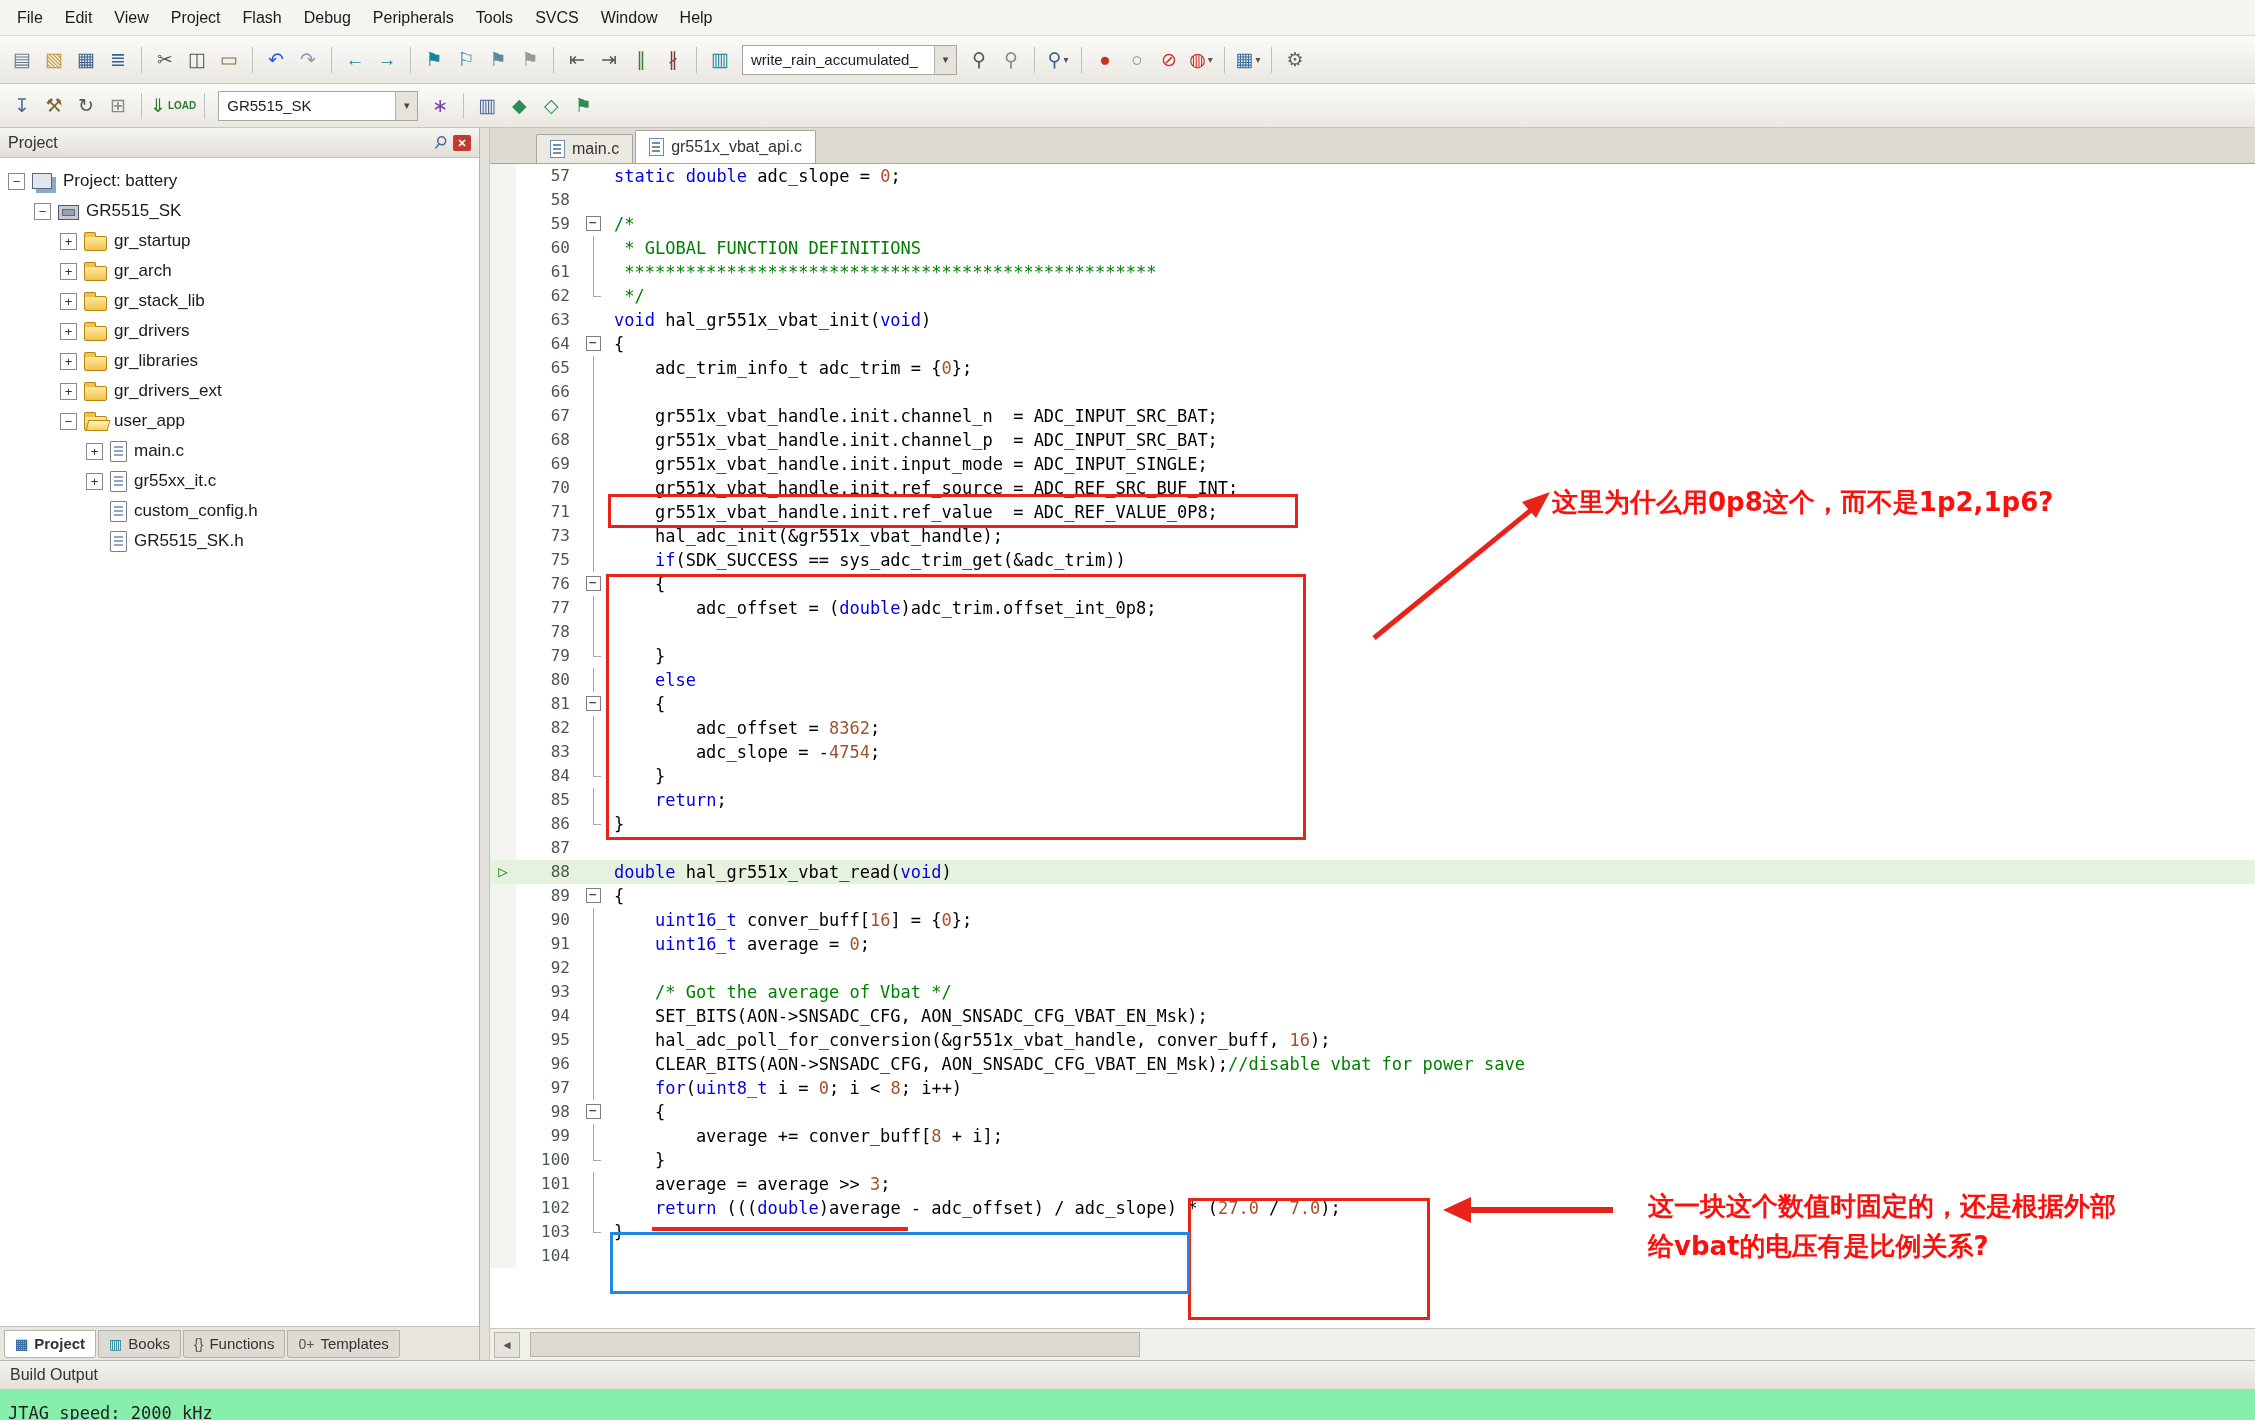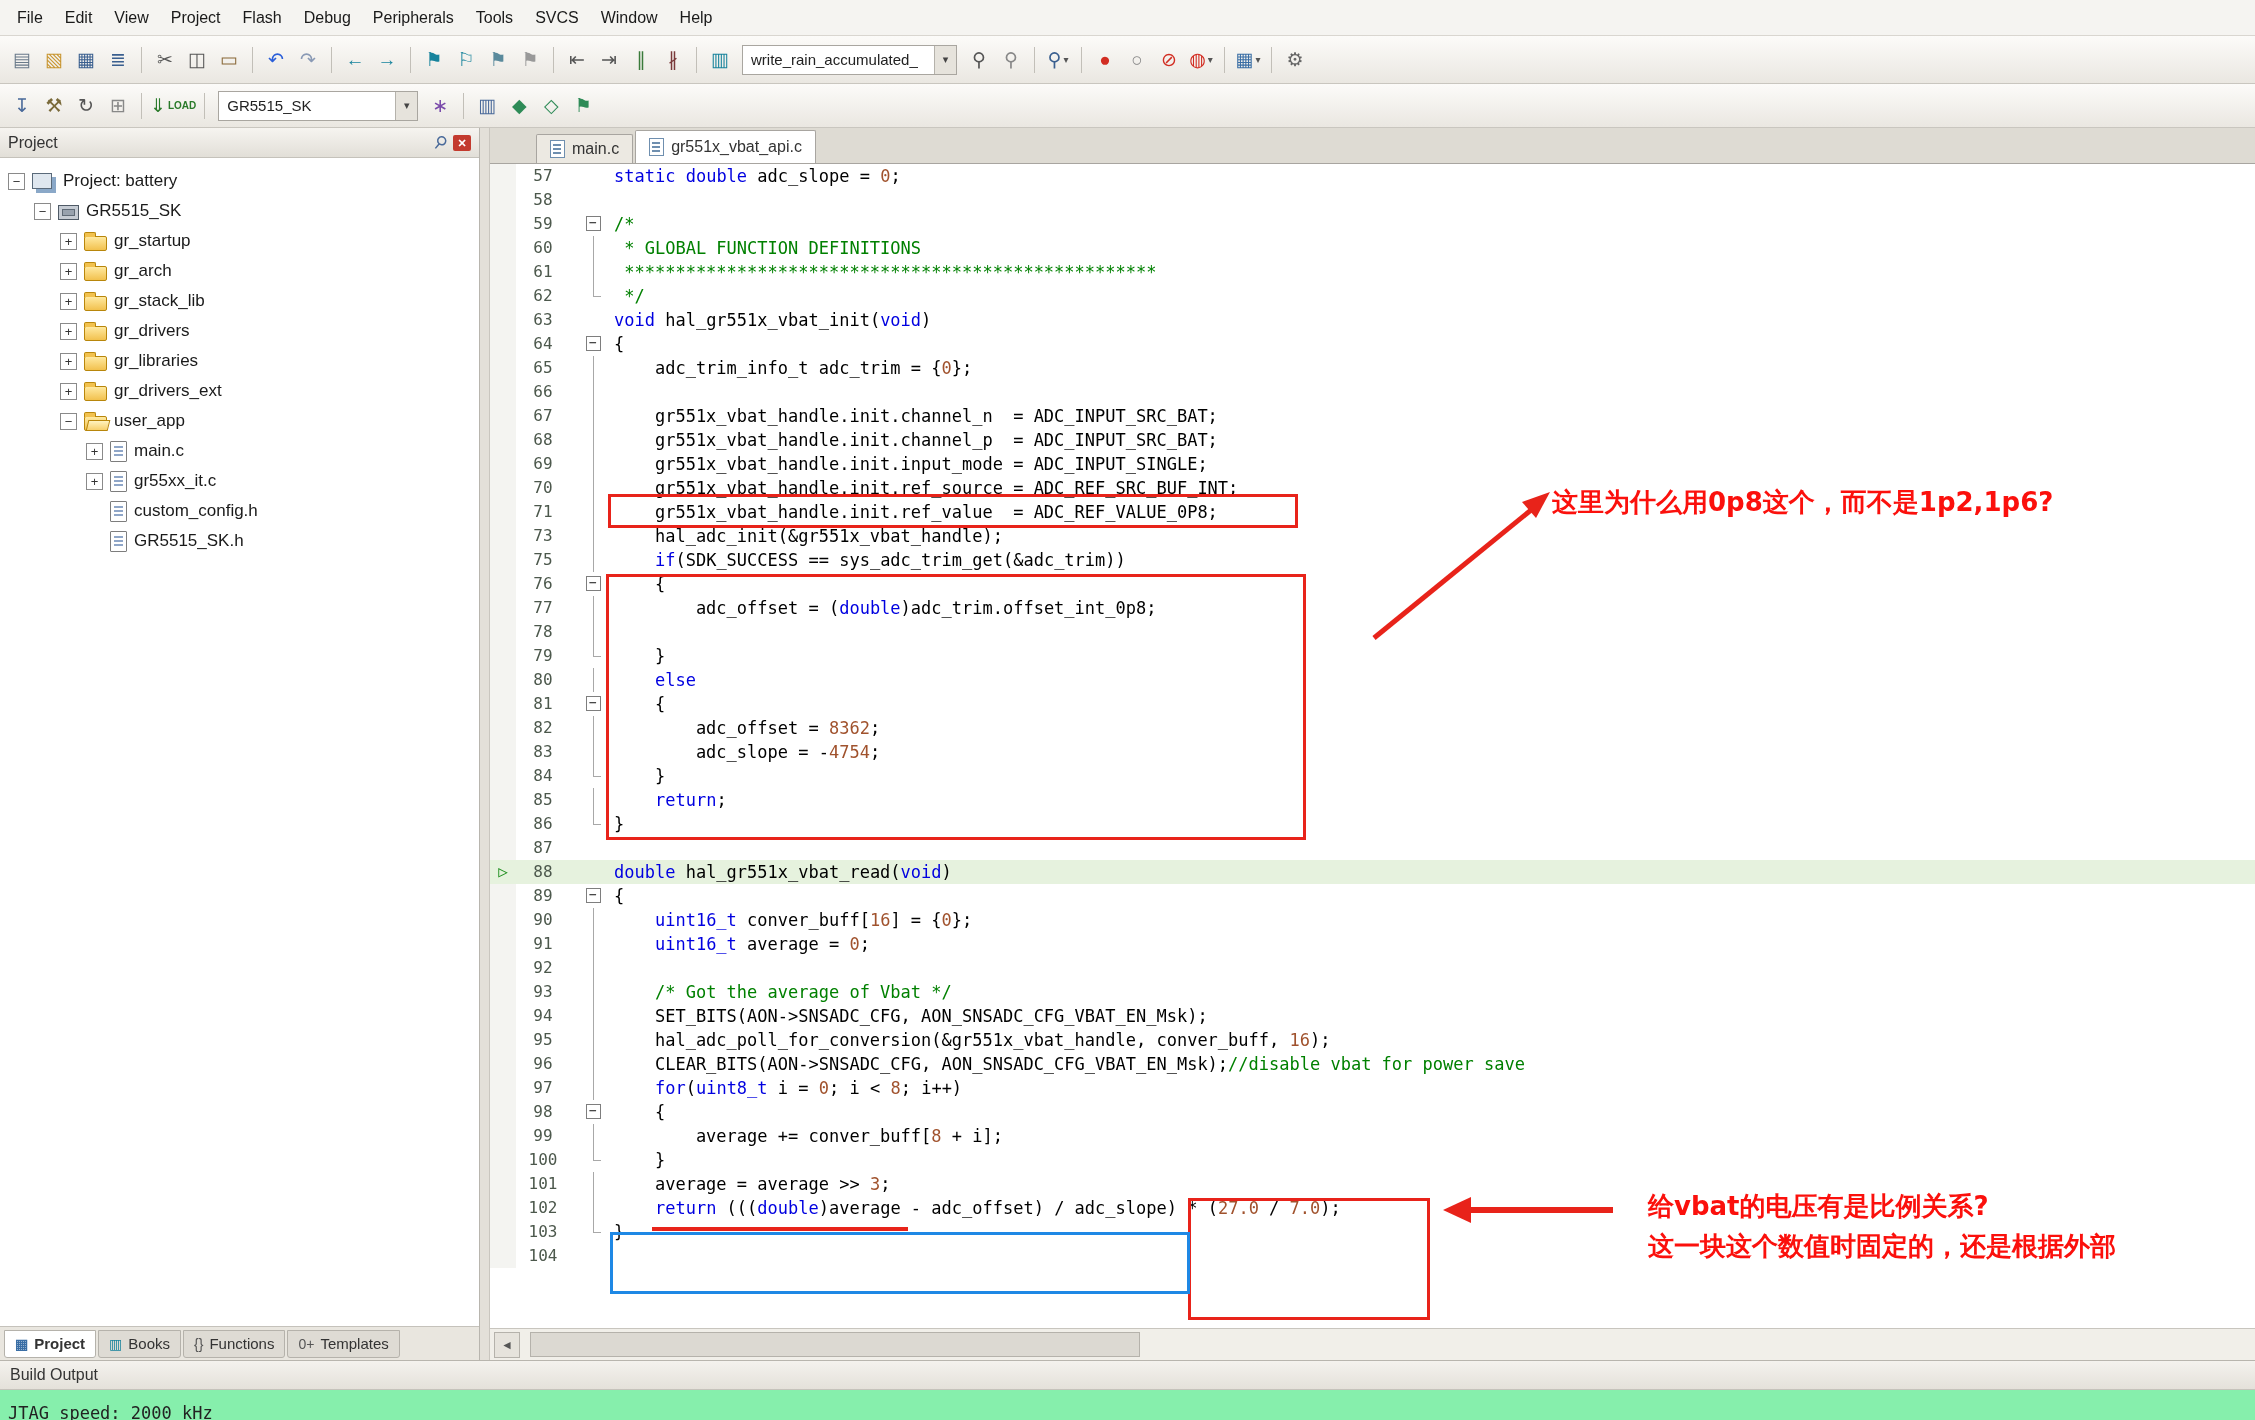--- a/index.html
+++ b/index.html
@@ -73,21 +73,21 @@
 .etab.active{background:#fff;height:33px}
 .doc-icon{width:15px;height:18px;background:#fff;border:1px solid #6f8faf;position:relative;flex:none}
 .doc-icon::before{content:"";position:absolute;left:2px;top:3px;width:8px;height:2px;background:#6f8faf;
   box-shadow:0 4px 0 #6f8faf,0 8px 0 #6f8faf}
 .code-wrap{flex:1;position:relative;overflow:hidden;background:#fff}
 .crow{display:flex;height:24px;line-height:24px;font-family:"DejaVu Sans Mono",monospace;font-size:17px;
   white-space:pre}
 .crow.hl{background:#e6f2de}
 .cmargin{width:26px;flex:none;background:#f4f4f1;text-align:center;color:#1f8f1f;font-size:16px}
 .crow.hl .cmargin{background:#e6f2de}
-.cnum{width:64px;flex:none;text-align:center;padding-right:10px;color:#4c584c;font-size:16px}
+.cnum{width:64px;flex:none;text-align:right;padding-right:10px;color:#4c584c;font-size:16px}
 .cfold{width:26px;flex:none;position:relative;display:flex;justify-content:center}
 .fm{width:15px;height:15px;border:1px solid #7e7e7e;background:#fff;font-size:13px;line-height:12px;
   text-align:center;color:#222;margin-top:4px}
 .cfold.f-line::before{content:"";position:absolute;left:13px;top:0;height:24px;border-left:1px solid #a8a8a8}
 .cfold.f-end::before{content:"";position:absolute;left:13px;top:0;height:12px;width:7px;
   border-left:1px solid #a8a8a8;border-bottom:1px solid #a8a8a8}
 .ccode{padding-left:8px}
 .tk-kw{color:#0000e0}.tk-cm{color:#008000}.tk-num{color:#a0522d}.tk-pl{color:#000}
 
 
@@ -447,22 +447,22 @@
           <line x1="16" y1="152" x2="178" y2="20" stroke="#e8231a" stroke-width="5"></line>
           <polygon points="192,6 164,16 178,32" fill="#e8231a"></polygon>
         </svg>
         <svg class="ov" style="left:945px;top:1026px" width="190" height="40">
           <line x1="178" y1="20" x2="30" y2="20" stroke="#e8231a" stroke-width="6"></line>
           <polygon points="8,20 36,7 36,33" fill="#e8231a"></polygon>
         </svg>
 
         <div class="ov note" style="left:1062px;top:318px">这里为什么用0p8这个，而不是1p2,1p6?</div>
         <div class="ov note" style="left:1158px;top:1022px">
+          <div>这一块这个数值时固定的，还是根据外部</div>
           <div>给vbat的电压有是比例关系?</div>
-          <div>这一块这个数值时固定的，还是根据外部</div>
         </div>
       </div>
 
       <div class="hscroll">
         <span class="hs-btn">◄</span>
         <span class="hs-track">
           <span class="hs-thumb"></span>
         </span>
       </div>
     </div>

